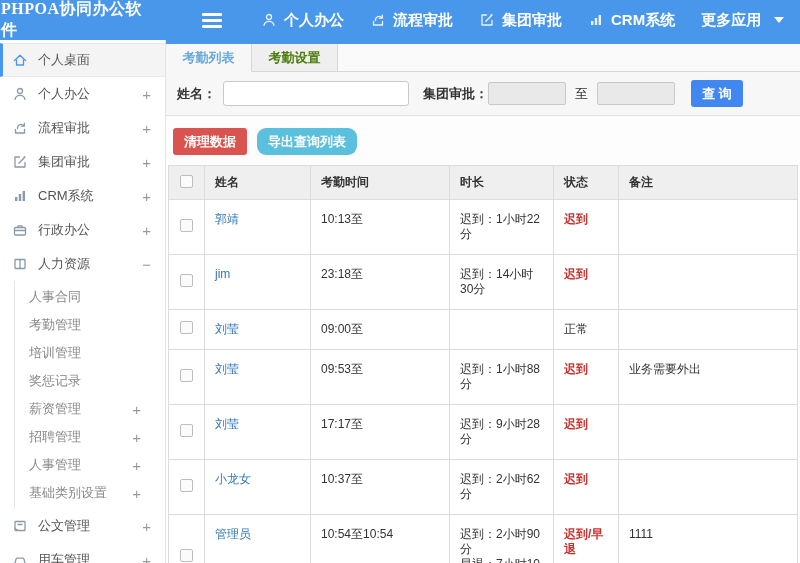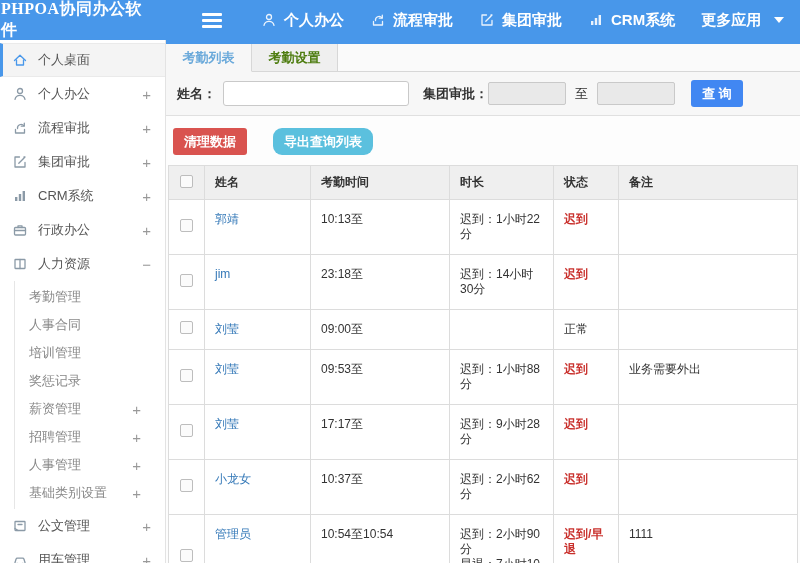--- a/index.html
+++ b/index.html
@@ -52,21 +52,21 @@
   .fld-label { font-weight:bold; white-space:nowrap; }
   .name-input { width:186px; height:25px; margin-left:7px; border:1px solid #c9c9c9; border-radius:3px;
     background:#fff; padding:0 6px; font-size:12px; }
   .date-label { margin-left:14px; }
   .date-input { width:78px; height:23px; border:1px solid #c9c9c9; border-radius:2px;
     background:#e9e9e9; padding:0 5px; font-size:12px; color:#555; }
   .to-label { margin:0 9px; }
   .query-btn { margin-left:16px; width:52px; height:27px; background:#4187f2; color:#fff; border:none;
     border-radius:3px; font-size:13px; font-weight:bold; cursor:pointer; }
 
-  .actions { padding:12px 0 10px 7px; display:flex; gap:26px; flex-shrink:0; }
+  .actions { padding:12px 0 10px 7px; display:flex; gap:10px; flex-shrink:0; }
   .btn { height:27px; border:none; border-radius:3px; color:#fff; font-size:13px; font-weight:bold;
     padding:0 11px; cursor:pointer; }
   .btn-danger { background:#d9534f; }
   .btn-info { background:#5bc0de;border-radius:9px; }
 
   
   .table-wrap { flex:1; overflow:hidden; padding:0 2px; }
   table { width:100%; border-collapse:collapse; table-layout:fixed; background:#fff; }
   th, td { border:1px solid #dcdcdc; font-size:12px; text-align:left; }
   th { background:#efefef; color:#333; font-weight:bold; padding:8px 10px; height:30px; }
@@ -208,24 +208,24 @@
             <svg viewBox="0 0 16 16" width="16" height="16">
               <rect fill="none" stroke="currentColor" stroke-width="1.3" stroke-linecap="round" stroke-linejoin="round" x="3" y="3.5" width="10" height="9" rx="0.5"></rect>
               <path fill="none" stroke="currentColor" stroke-width="1.3" stroke-linecap="round" stroke-linejoin="round" d="M8 3.5v9"></path>
             </svg>
           </span>
           <span class="slabel">人力资源</span>
           <span class="expand-sign">−</span>
         </div>
         <div class="sub-block">
           <div class="sub-item">
+            <span class="sublabel">人事合同</span>
+          </div>
+          <div class="sub-item">
             <span class="sublabel">考勤管理</span>
-          </div>
-          <div class="sub-item">
-            <span class="sublabel">人事合同</span>
           </div>
           <div class="sub-item">
             <span class="sublabel">培训管理</span>
           </div>
           <div class="sub-item">
             <span class="sublabel">奖惩记录</span>
           </div>
           <div class="sub-item">
             <span class="sublabel">薪资管理</span>
             <span class="expand-sign">+</span>

